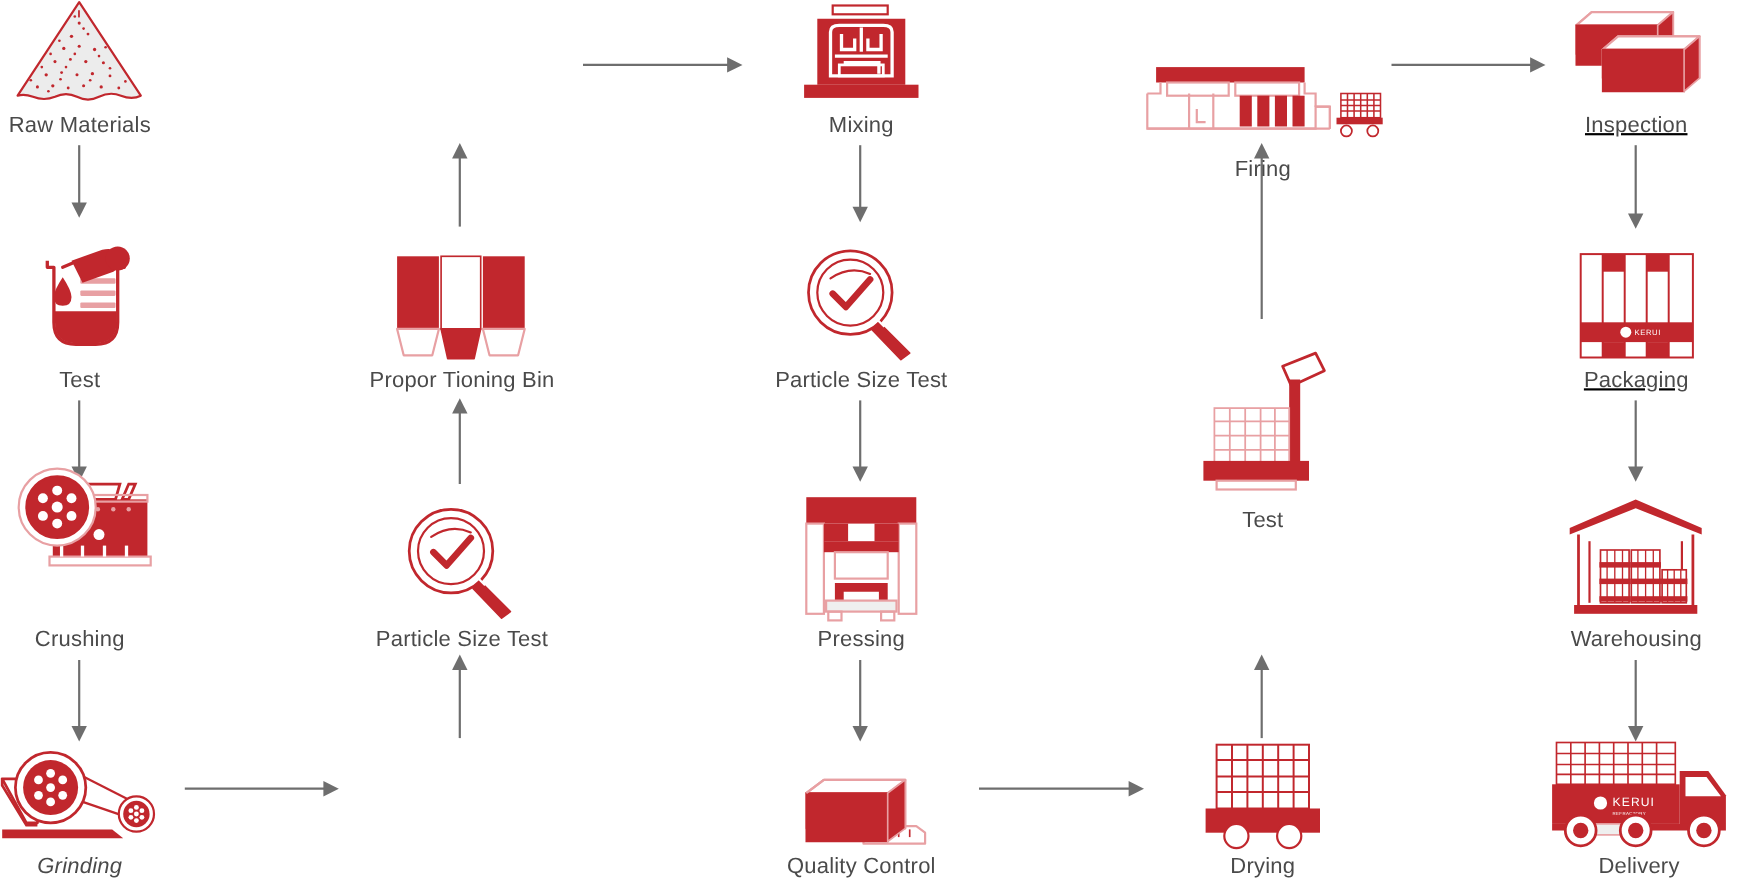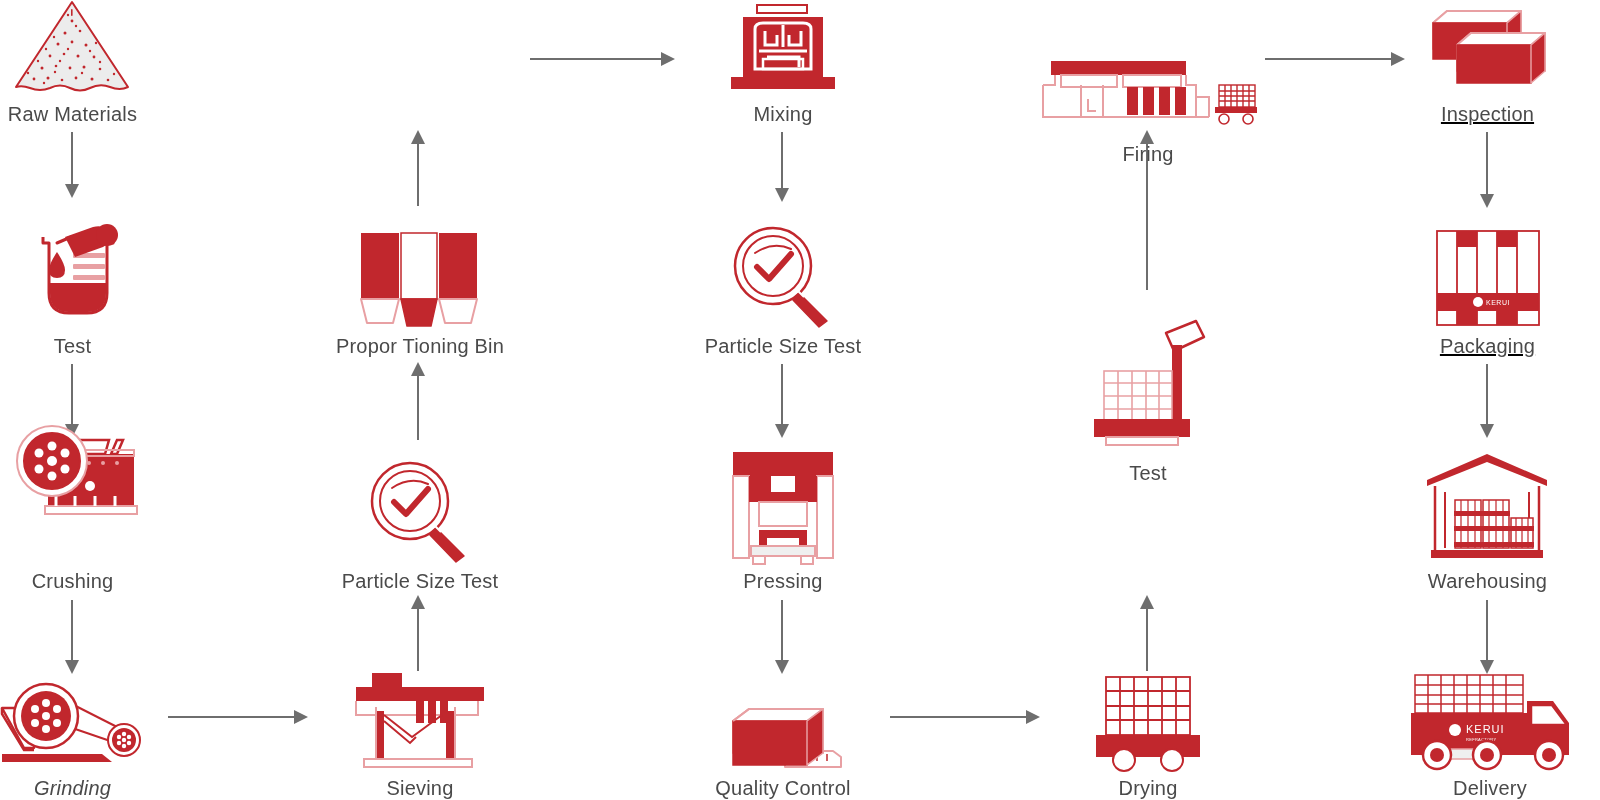--- a/index.html
+++ b/index.html
@@ -279,40 +279,20 @@
         <circle cx="42" cy="42" r="30" fill="none" stroke="#C1272D" stroke-width="2"></circle>
         <path d="M24 29 Q42 17 60 25" fill="none" stroke="#C1272D" stroke-width="2" stroke-linecap="round"></path>
         <path d="M26 43 L38 55 L60 30" fill="none" stroke="#C1272D" stroke-width="6" stroke-linecap="round" stroke-linejoin="round"></path>
         <path d="M68 69 L96 97 L88 103 L62 76 Z" fill="#C1272D" stroke="#C1272D" stroke-width="1.5" stroke-linejoin="round"></path>
         <path d="M66 66 L73 73" stroke="#ffffff" stroke-width="2"></path>
       </svg>
     </div>
     <div class="node-label">Particle Size Test</div>
   </div>
 
-  <div class="node" style="left:330px; top:660px; width:180px; height:140px;">
-    <div class="node-icon">
-      <svg width="140" height="112" viewBox="0 0 140 112">
-        <rect x="22" y="14" width="30" height="14" fill="#C1272D"></rect>
-        <rect x="6" y="28" width="128" height="14" fill="#C1272D"></rect>
-        <path d="M6 42 L6 56 L128 56 L128 42" fill="none" stroke="#E8A0A3" stroke-width="2"></path>
-        <rect x="66" y="42" width="8" height="22" fill="#C1272D"></rect>
-        <rect x="78" y="42" width="8" height="22" fill="#C1272D"></rect>
-        <rect x="90" y="42" width="8" height="22" fill="#C1272D"></rect>
-        <path d="M30 52 L30 100" stroke="#C1272D" stroke-width="8"></path>
-        <path d="M26 48 L26 100" stroke="#E8A0A3" stroke-width="2" fill="none"></path>
-        <path d="M100 52 L100 100" stroke="#C1272D" stroke-width="8"></path>
-        <path d="M105 48 L105 100" stroke="#E8A0A3" stroke-width="2" fill="none"></path>
-        <path d="M34 56 L62 78 L92 56" fill="none" stroke="#C1272D" stroke-width="2"></path>
-        <path d="M34 62 L60 84 L66 78" fill="none" stroke="#C1272D" stroke-width="2"></path>
-        <rect x="14" y="100" width="108" height="8" fill="none" stroke="#E8A0A3" stroke-width="2"></rect>
-      </svg>
-    </div>
-    <div class="node-label">Sieving</div>
-  </div>
 
   <div class="node" style="left:703px; top:0px; width:160px; height:126px;">
     <div class="node-icon">
       <svg width="125" height="98" viewBox="0 0 125 98">
         <rect x="36" y="6" width="50" height="8" fill="none" stroke="#C1272D" stroke-width="2"></rect>
         <path d="M22 18 L102 18 L102 78 L22 78 Z" fill="#C1272D"></path>
         <path d="M34 30 Q34 24 42 24 L82 24 Q90 24 90 30 L90 70 L34 70 Z" fill="none" stroke="#ffffff" stroke-width="3"></path>
         <g fill="none" stroke="#ffffff" stroke-width="3">
           <path d="M44 32 L44 46 L56 46 L56 36"></path>
           <path d="M80 32 L80 46 L68 46 L68 36"></path>

